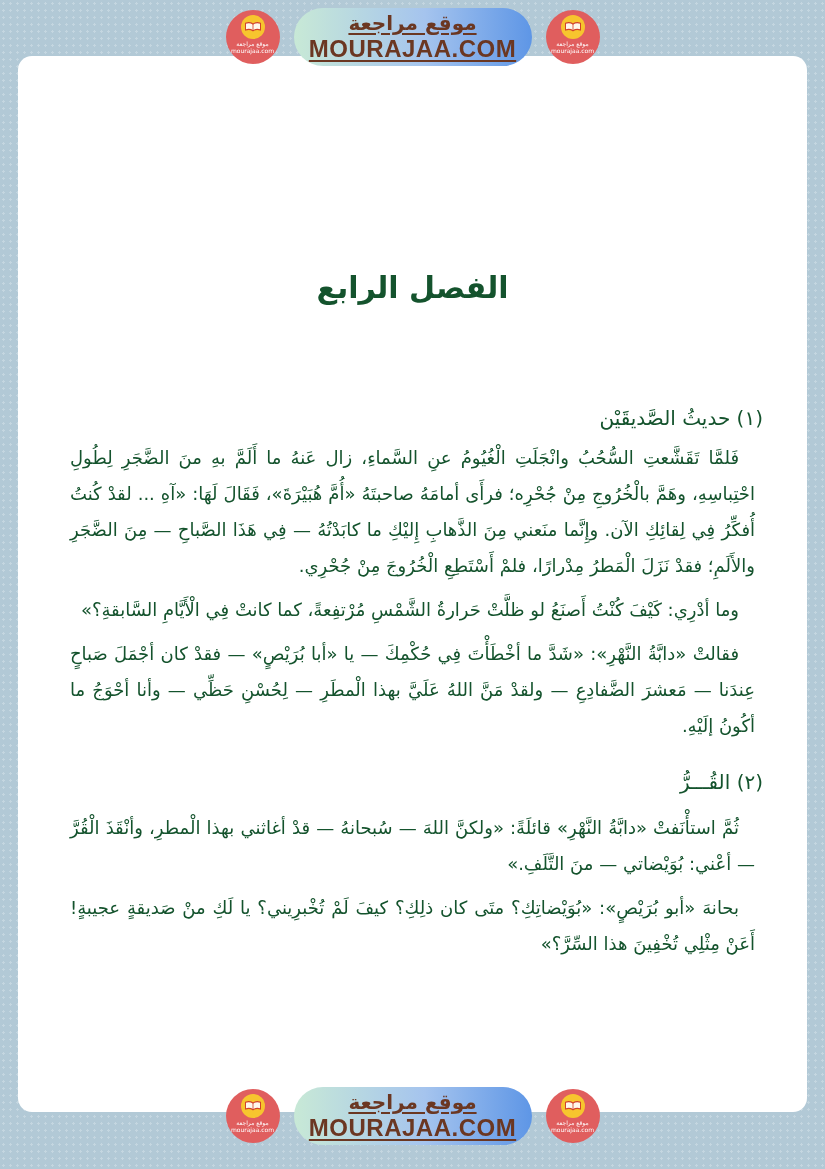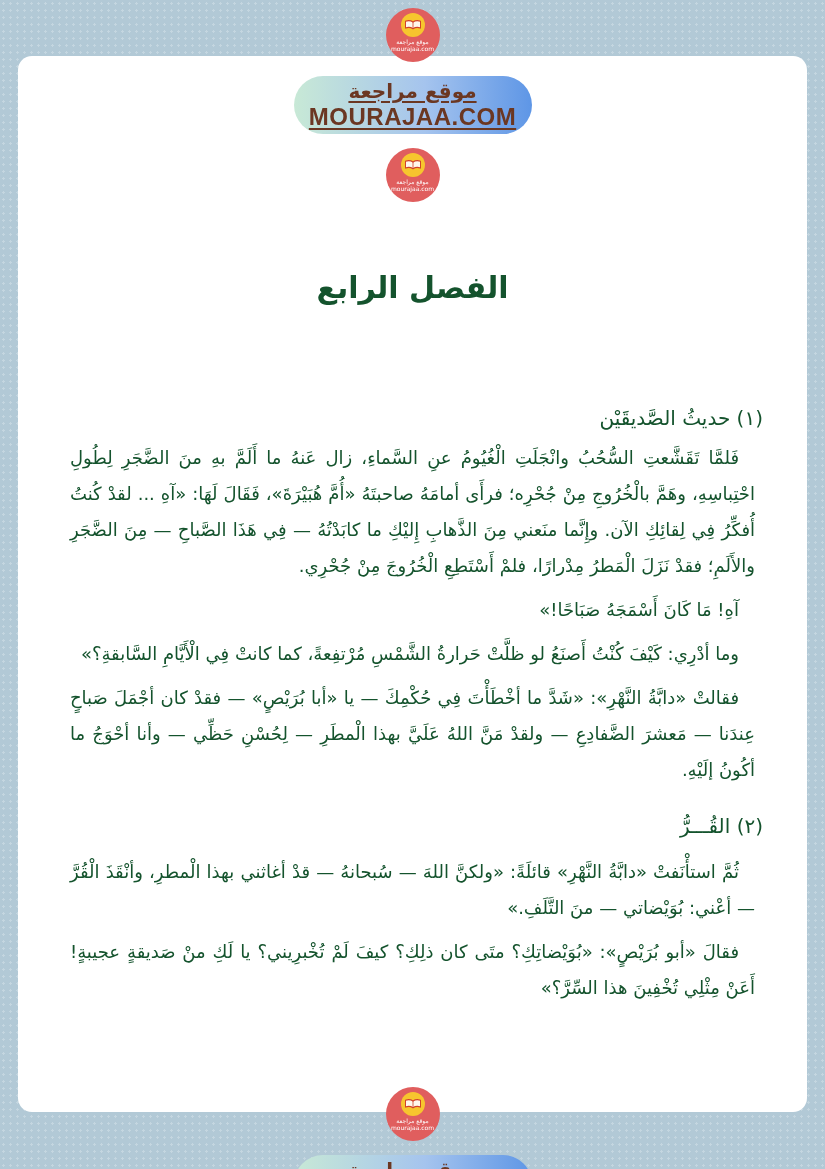--- a/index.html
+++ b/index.html
@@ -21,21 +21,20 @@
     top: 56px; height: 1056px;
     background: #ffffff;
     border-radius: 14px;
   }
   
   .banner {
     position: absolute; left: 0; right: 0;
     display: flex; justify-content: center; align-items: center;
     gap: 14px;
     z-index: 5;
-    flex-direction: column;
   }
   .banner.top { top: 8px; }
   .banner.bottom { top: 1087px; }
   .pill {
     width: 238px; height: 58px;
     border-radius: 29px;
     background: linear-gradient(90deg, #c8e9d6 0%, #a5c4ee 55%, #5e96e6 100%);
     display: flex; flex-direction: column;
     justify-content: center; align-items: center;
     line-height: 1.15;
@@ -151,27 +150,26 @@
       <span>mourajaa.com</span>
     </div>
   </div>
 </div>
 
 <div class="content">
   <h1 class="chapter-title">الفصل الرابع</h1>
 
   <h2 class="section-heading h1">(١) حديثُ الصَّديقَيْن</h2>
   <p class="para first">فَلمَّا تَقَشَّعتِ السُّحُبُ وانْجَلَتِ الْغُيُومُ عنِ السَّماءِ، زال عَنهُ ما أَلَمَّ بهِ منَ الضَّجَرِ لِطُولِ احْتِباسِهِ، وهَمَّ بالْخُرُوجِ مِنْ جُحْرِه؛ فرأَى أمامَهُ صاحبتَهُ «أُمَّ هُبَيْرَةَ»، فَقَالَ لَهَا: «آهِ ... لقدْ كُنتُ أُفكِّرُ فِي لِقائِكِ الآن. وإِنَّما منَعني مِنَ الذَّهابِ إِليْكِ ما كابَدْتُهُ — فِي هَذَا الصَّباحِ — مِنَ الضَّجَرِ والأَلَمِ؛ فقدْ نَزَلَ الْمَطرُ مِدْرارًا، فلمْ أَسْتَطِعِ الْخُرُوجَ مِنْ جُحْرِي.</p>
-  <p class="para">آهِ! مَا كَانَ أَسْمَجَهُ صَبَاحًا!»</p>
   <p class="para">وما أدْرِي: كَيْفَ كُنْتُ أَصنَعُ لو ظلَّتْ حَرارةُ الشَّمْسِ مُرْتفِعةً، كما كانتْ فِي الْأَيَّامِ السَّابقةِ؟»</p>
   <p class="para">فقالتْ «دابَّةُ النَّهْرِ»: «شَدَّ ما أخْطَأْتَ فِي حُكْمِكَ — يا «أبا بُرَيْصٍ» — فقدْ كان أجْمَلَ صَباحٍ عِندَنا — مَعشرَ الضَّفادِعِ — ولقدْ مَنَّ اللهُ عَلَيَّ بهذا الْمطَرِ — لِحُسْنِ حَظِّي — وأنا أحْوَجُ ما أكُونُ إلَيْهِ.</p>
 
   <h2 class="section-heading h2">(٢) القُـــرُّ</h2>
   <p class="para gap">ثُمَّ استأْنَفتْ «دابَّةُ النَّهْرِ» قائلَةً: «ولكنَّ اللهَ — سُبحانهُ — قدْ أغاثني بهذا الْمطرِ، وأنْقَذَ الْقُرَّ — أعْني: بُوَيْضاتي — منَ التَّلَفِ.»</p>
-  <p class="para">فقالَ «أبو بُرَيْصٍ»: «بُوَيْضاتِكِ؟ متَى كان ذلِكِ؟ كيفَ لَمْ تُخْبرِيني؟ يا لَكِ منْ صَديقةٍ عجيبةٍ! أَعَنْ مِثْلِي تُخْفِينَ هذا السِّرَّ؟»</p>
+  <p class="para">بحانهَ «أبو بُرَيْصٍ»: «بُوَيْضاتِكِ؟ متَى كان ذلِكِ؟ كيفَ لَمْ تُخْبرِيني؟ يا لَكِ منْ صَديقةٍ عجيبةٍ! أَعَنْ مِثْلِي تُخْفِينَ هذا السِّرَّ؟»</p>
 </div>
 
 <div class="banner bottom">
   <div class="badge">
     <div class="badge-yellow">
       <svg width="18" height="12" viewBox="0 0 24 14">
         <path d="M2 2 C6 0.5 9 1 12 3 C15 1 18 0.5 22 2 L22 11 C18 9.5 15 10 12 12 C9 10 6 9.5 2 11 Z" fill="#fff7ec" stroke="#d2422a" stroke-width="1.4"></path>
         <line x1="12" y1="3" x2="12" y2="12" stroke="#d2422a" stroke-width="1.1"></line>
       </svg>
     </div>

